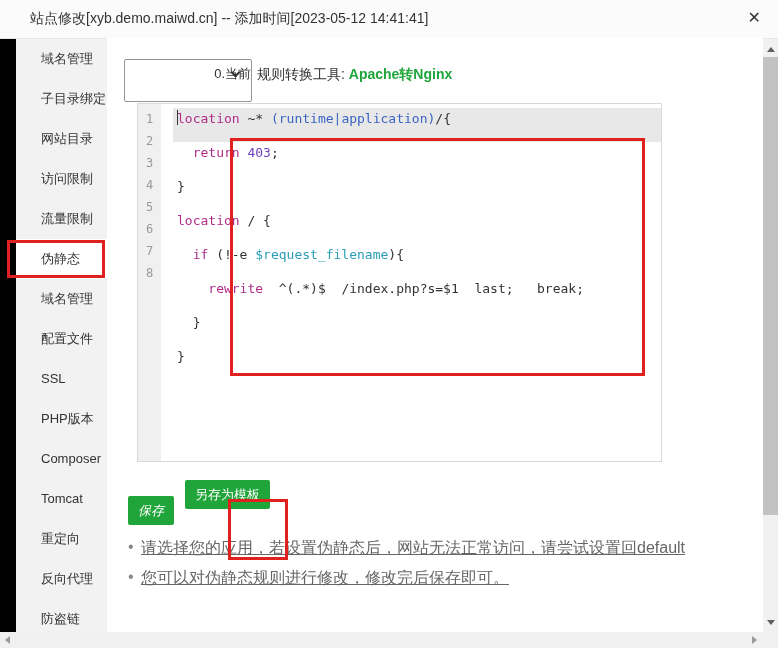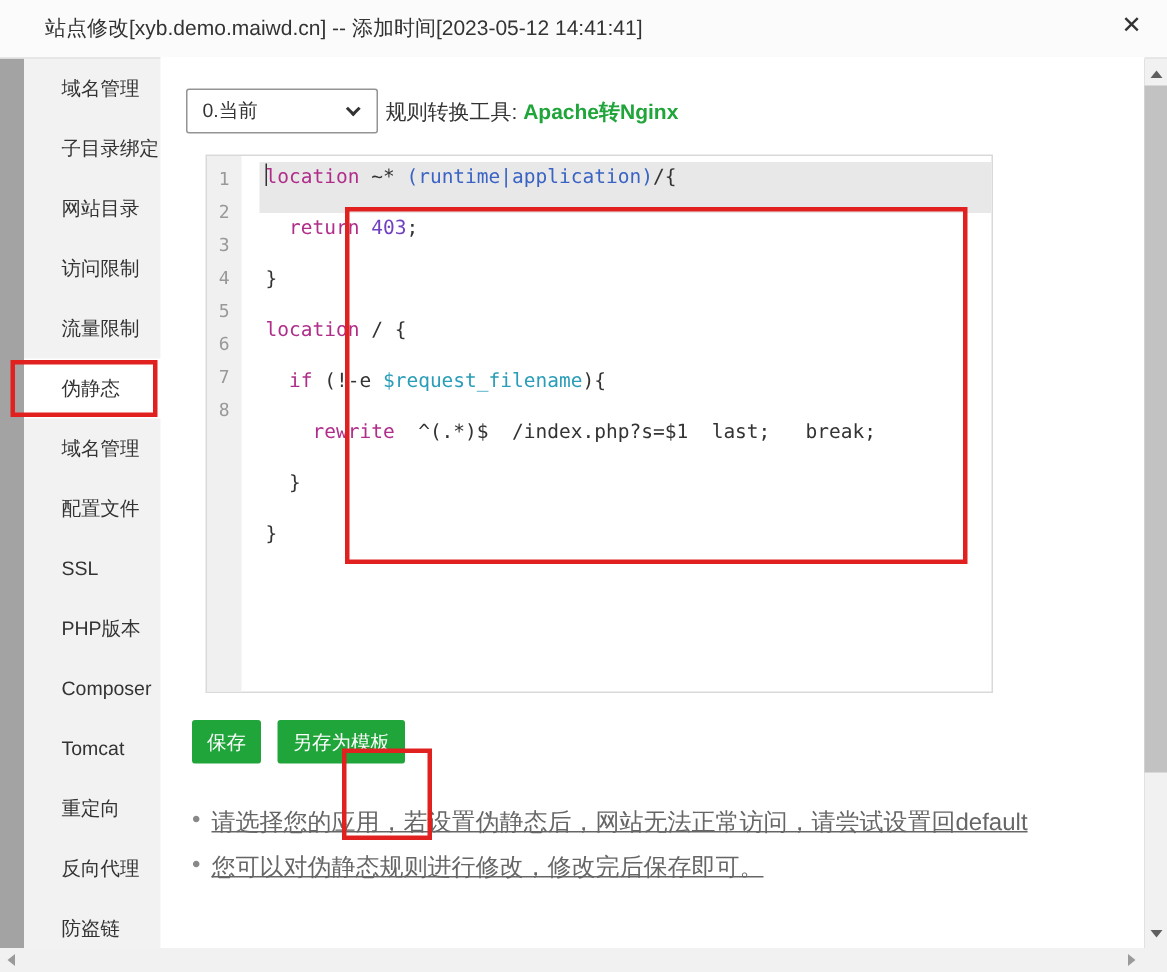--- a/index.html
+++ b/index.html
@@ -1,54 +1,54 @@
 <!DOCTYPE html>
 <html><head>
 <meta charset="utf-8">
 <style>
   * { margin:0; padding:0; box-sizing:border-box; }
   html,body { width:778px; height:648px; }
   body { font-family:"Liberation Sans","DejaVu Sans",sans-serif; background:#fff; overflow:hidden; }
-  #app { position:relative; width:778px; height:648px; background:#a3a3a3; overflow:hidden; }
+  #app { position:relative; width:778px; height:648px; background:#000000; overflow:hidden; }
 
   
   .titlebar { position:absolute; left:0; top:0; width:778px; height:39px; background:#fbfbfb; border-bottom:1px solid #e7e7e7; }
   .title { position:absolute; left:30px; top:10px; font-size:14px; color:#333; white-space:nowrap; }
   .close { position:absolute; right:17px; top:8px; font-size:16px; color:#333; cursor:pointer; line-height:20px; }
 
   
   .sidebar { position:absolute; left:16px; top:39px; width:107px; height:593px; background:#f2f2f2; }
   .side-item { height:40px; line-height:40px; padding-left:25px; font-size:13px; color:#333; cursor:pointer; white-space:nowrap; }
   .side-item.selected { background:#ffffff; }
 
   
   .main { position:absolute; left:107px; top:38px; width:656px; height:594px; background:#fff; }
 
-  .select-box { position:absolute; left:17px; top:21px; width:128px; height:30px; border:1px solid #949494; border-radius:2px; background:#fff; font-size:13px; color:#333; line-height:28px; padding-left:10px; cursor:pointer; }
+  .select-box { position:absolute; left:17px; top:21px; width:128px; height:43px; border:1px solid #949494; border-radius:2px; background:#fff; font-size:13px; color:#333; line-height:28px; padding-left:10px; cursor:pointer;text-align:right; }
   .select-box .chevron { position:absolute; right:12px; top:9px; width:7px; height:7px; border-right:2px solid #333; border-bottom:2px solid #333; transform:rotate(45deg); }
 
   .tool-text { position:absolute; left:150px; top:28px; font-size:14px; color:#333; white-space:nowrap; }
   .tool-link { color:#20a53a; text-decoration:none; cursor:pointer; font-weight:bold; }
 
   
   .editor { position:absolute; left:30px; top:65px; width:525px; height:359px; border:1px solid #d9d9d9; background:#fff; display:flex; font-family:"DejaVu Sans Mono","Liberation Mono",monospace; font-size:13px; }
   .gutter { width:23px; background:#f0f0f0; padding-top:4px; flex:none; }
   .gutter .ln { height:22px; line-height:22px; text-align:center; color:#999; font-size:12px; }
   .codearea { flex:1; padding-top:4px; overflow:hidden; cursor:text; }
   .code-line { height:34px; line-height:22px; white-space:pre; padding-left:4px; color:#333;margin-left:12px; }
   .code-line.active { background:#e8e8e8; }
   .tok-kw { color:#b02d8a; }
   .tok-blue { color:#3a63c3; }
   .tok-var { color:#2a9db8; }
   .tok-num { color:#7040c0; }
   .cursor { display:inline-block; width:1px; height:15px; background:#333; vertical-align:-2px; margin-right:-1px; }
 
   
   .btn { position:absolute; height:29px; line-height:29px; padding:0 10px; background:#20a53a; color:#fff; font-size:13px; border:none; border-radius:2px; cursor:pointer; white-space:nowrap; }
-  .btn-save { left:21px; top:442px; }
+  .btn-save { left:21px; top:458px;font-style:italic; }
   .btn-template { left:78px; top:442px; }
 
   
   .notes { position:absolute; left:20px; top:500px; list-style:none; }
   .notes li { position:relative; padding-left:14px; font-size:16px; color:#666; margin-bottom:9px; white-space:nowrap;text-decoration:underline; }
   .notes li::before { content:"•"; position:absolute; left:1px; top:0; color:#888; }
 
   
   .red-box { position:absolute; border:3px solid #e0211f; pointer-events:none; z-index:50; }
   .red-box.rb-sidebar { left:7px; top:240px; width:98px; height:38px; }

